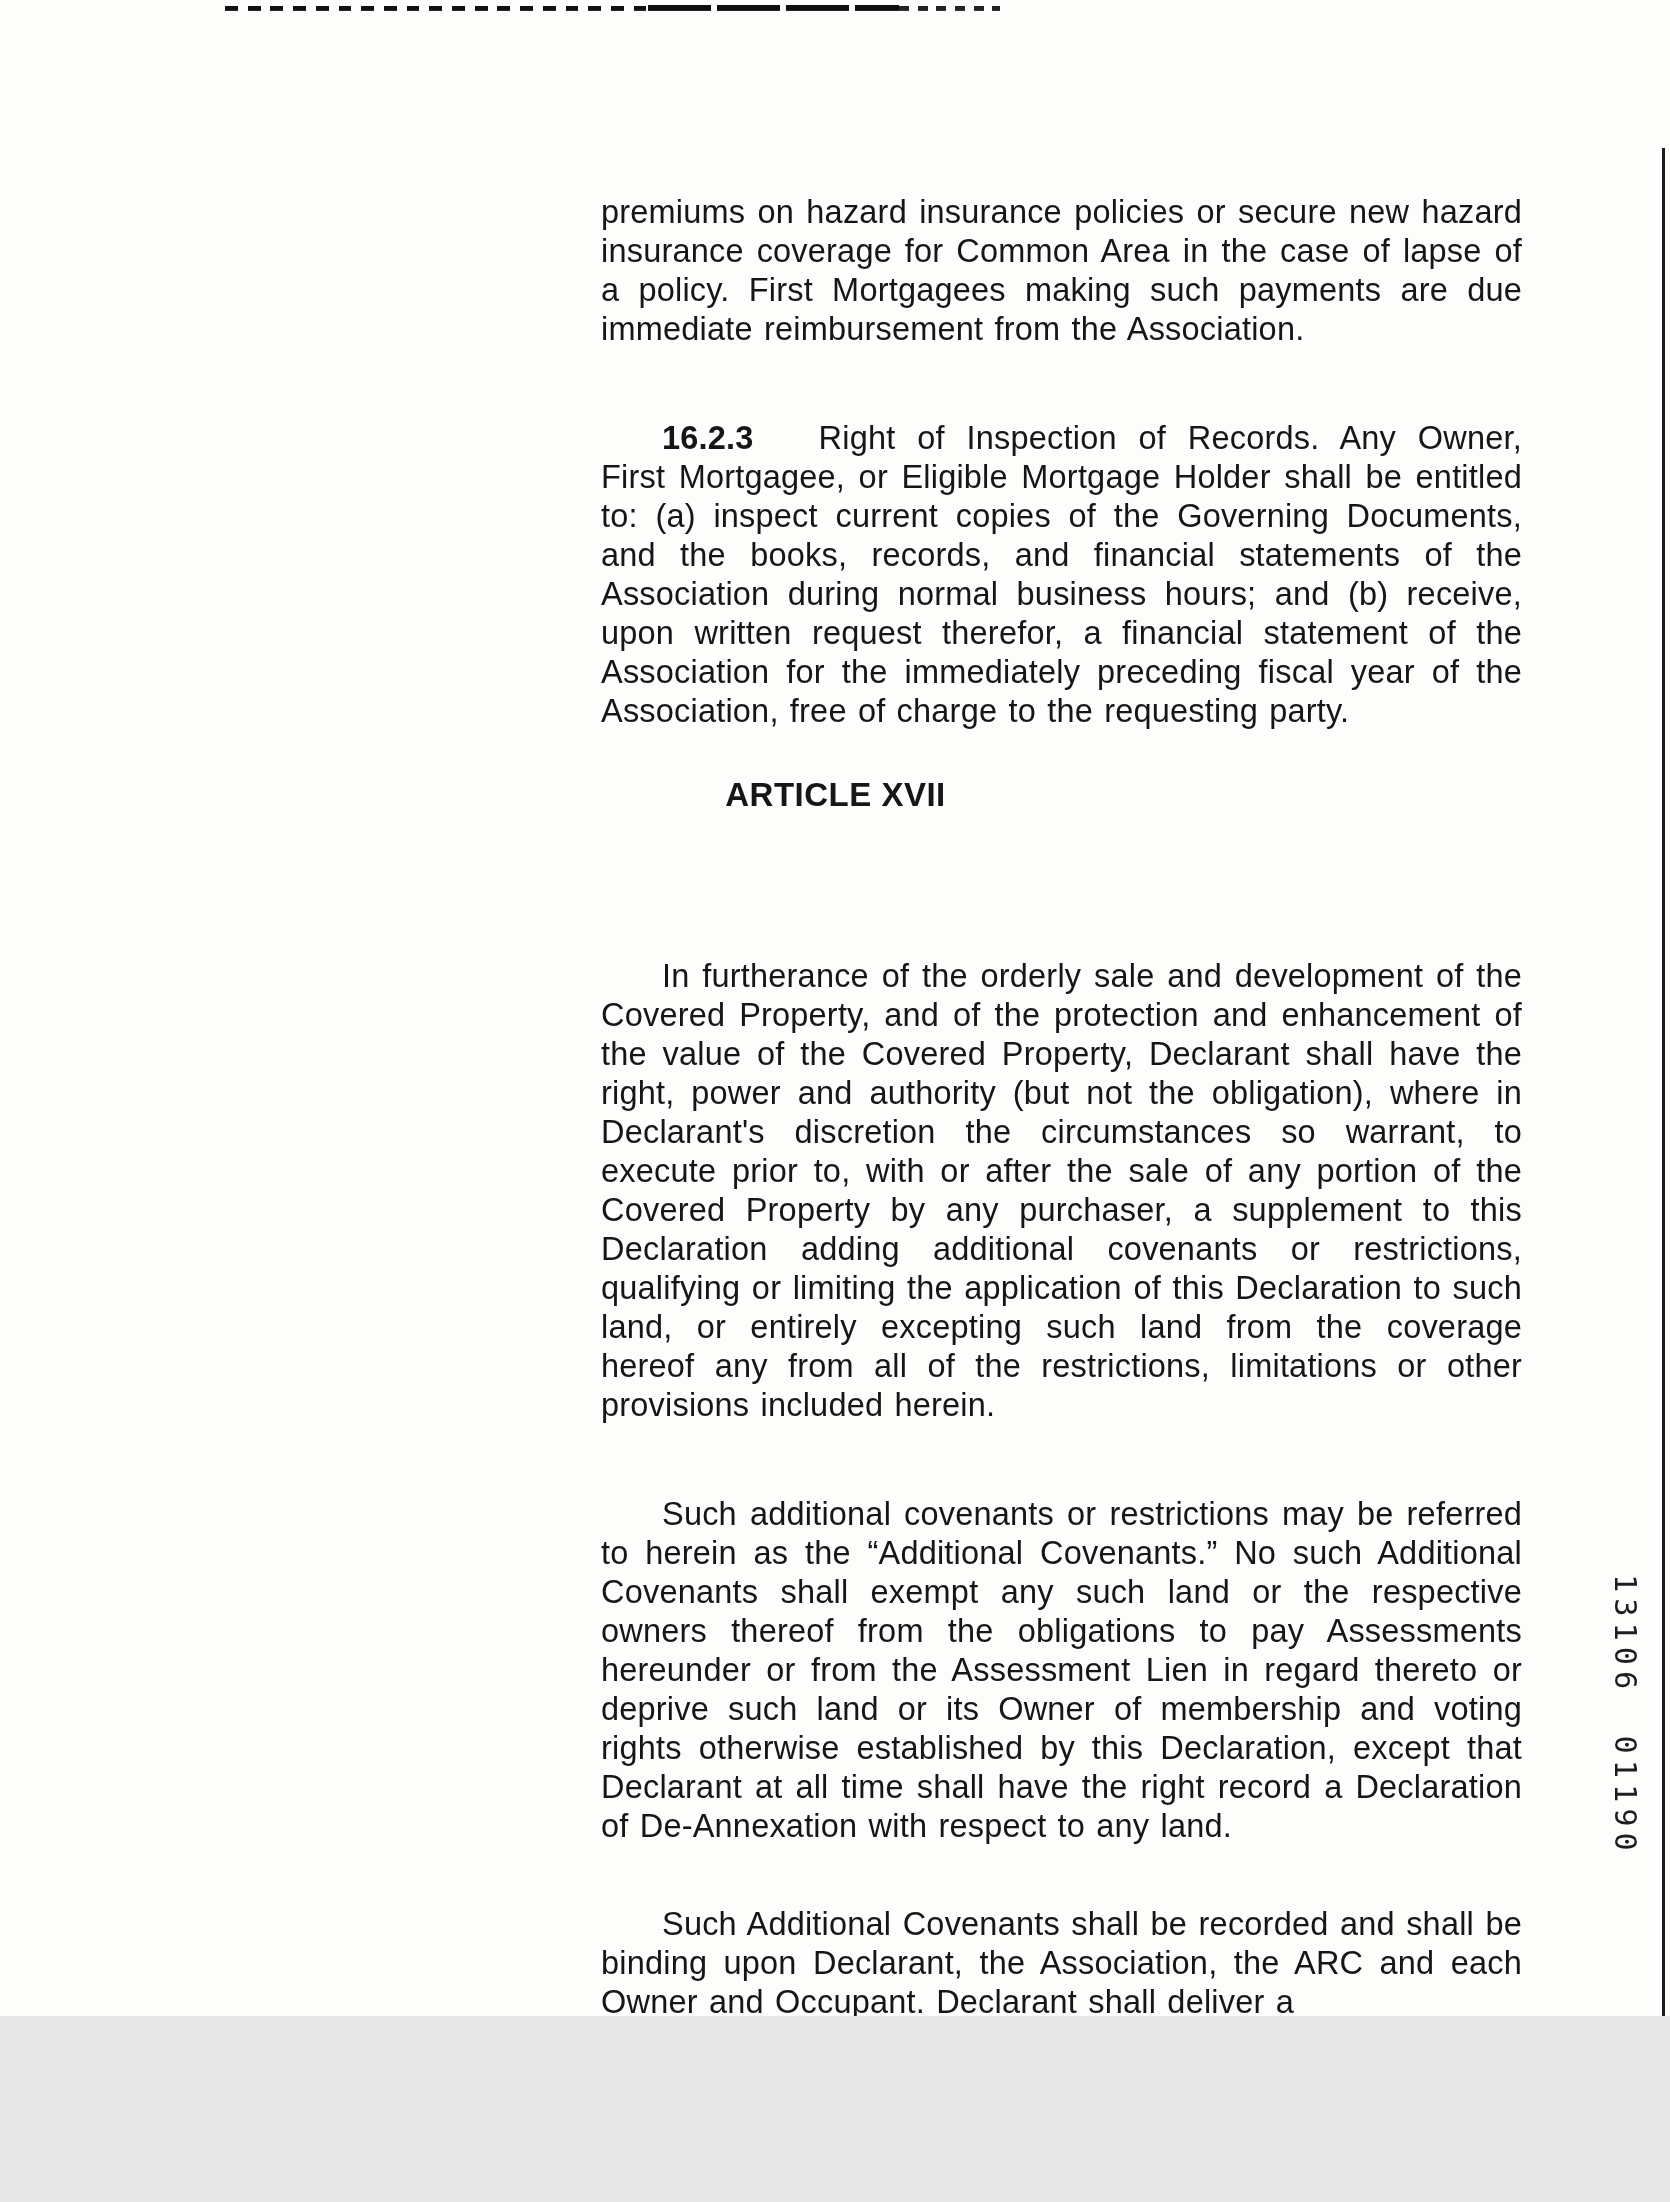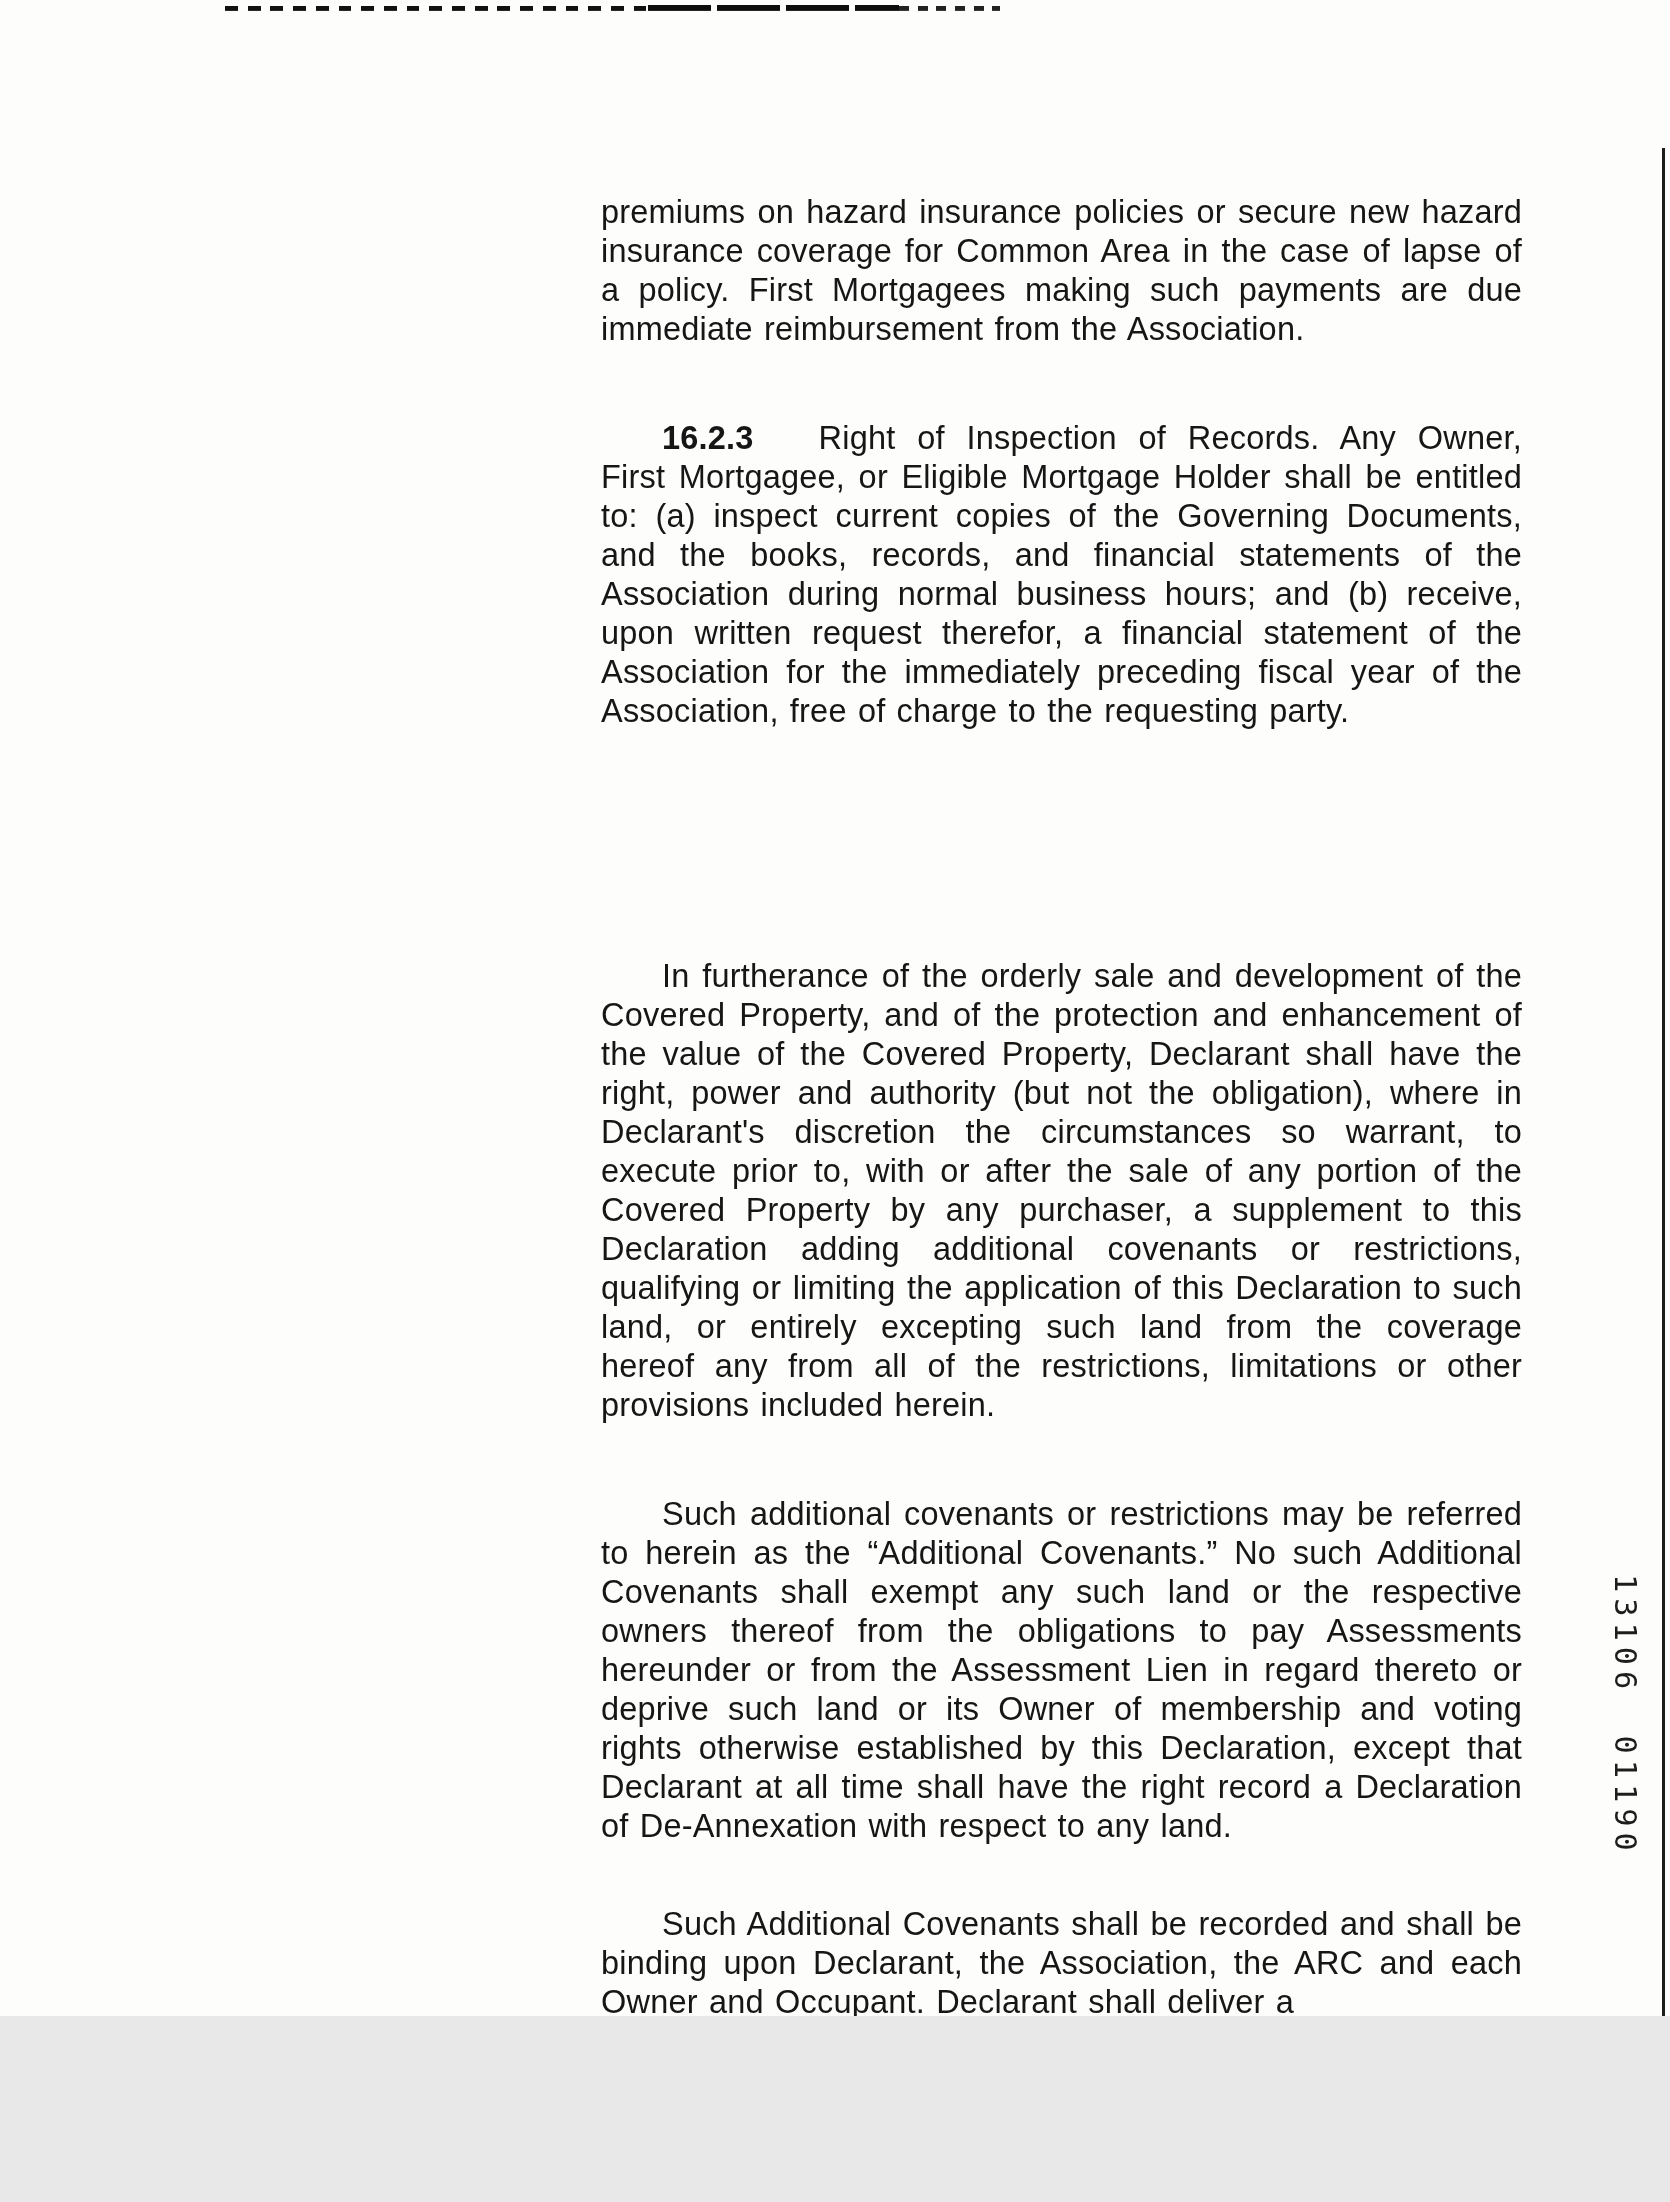--- a/index.html
+++ b/index.html
@@ -113,20 +113,21 @@
     <div class="seg seg-rule"></div>
     <div class="seg seg-dashes-2"></div>
   </div>
 
   <div class="body-text" style="top:193px;">premiums on hazard insurance policies or secure new hazard insurance coverage for Common Area in the case of lapse of a policy. First Mortgagees making such payments are due immediate reimbursement from the Association.</div>
 
   <div class="body-text indent" style="top:384px;">
     <span class="sec-num">16.2.3</span><span class="sec-tab"></span><span>Right of Inspection of Records. Any Owner, First Mortgagee, or Eligible Mortgage Holder shall be entitled to: (a) inspect current copies of the Governing Documents, and the books, records, and financial statements of the Association during normal business hours; and (b) receive, upon written request therefor, a financial statement of the Association for the immediately preceding fiscal year of the Association, free of charge to the requesting party.</span>
   </div>
 
+  <div class="heading bold" style="top:776px;">ARTICLE XVII</div>
 
 
 
   <div class="body-text indent" style="top:922px;">In furtherance of the orderly sale and development of the Covered Property, and of the protection and enhancement of the value of the Covered Property, Declarant shall have the right, power and authority (but not the obligation), where in Declarant's discretion the circumstances so warrant, to execute prior to, with or after the sale of any portion of the Covered Property by any purchaser, a supplement to this Declaration adding additional covenants or restrictions, qualifying or limiting the application of this Declaration to such land, or entirely excepting such land from the coverage hereof any from all of the restrictions, limitations or other provisions included herein.</div>
 
   <div class="body-text indent" style="top:1460px;">Such additional covenants or restrictions may be referred to herein as the “Additional Covenants.” No such Additional Covenants shall exempt any such land or the respective owners thereof from the obligations to pay Assessments hereunder or from the Assessment Lien in regard thereto or deprive such land or its Owner of membership and voting rights otherwise established by this Declaration, except that Declarant at all time shall have the right record a Declaration of De-Annexation with respect to any land.</div>
 
   <div class="body-text indent" style="top:1870px;">Such Additional Covenants shall be recorded and shall be binding upon Declarant, the Association, the ARC and each Owner and Occupant. Declarant shall deliver a</div>
 
   <div class="page-number">71</div>

